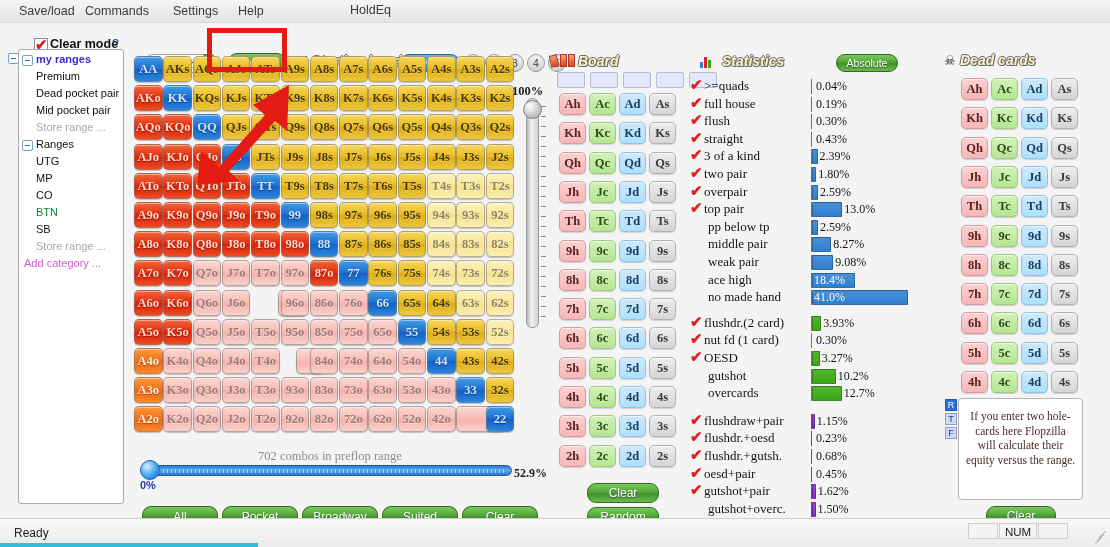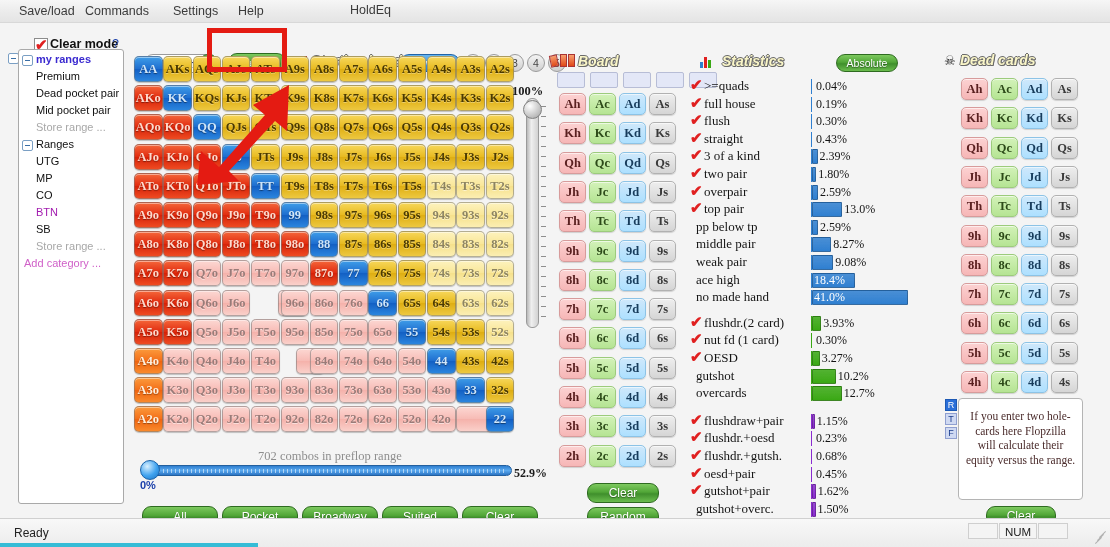--- a/index.html
+++ b/index.html
@@ -223,21 +223,21 @@
   .st-tick {
     position: absolute; left: 0px; top: -2px;
     color: #e02020; font-size: 15px; font-weight: bold;
     font-family: "Liberation Sans", sans-serif; line-height: 18px;
   }
   .st-label {
     position: absolute; left: 14px; top: 0px;
     font-family: "Liberation Serif", serif; font-size: 13px; color:#141414;
     white-space: nowrap;
   }
-  .st-label.ind { left: 6px; text-align: right; }
+  .st-label.ind { left: 18px; text-align: right; }
   .st-barzone { position: absolute; left: 121px; top: 1px; width: 107px; height: 15px; }
   .st-sep { position:absolute; left:0; top:0; width:1px; height:15px; }
   .st-bar { position: absolute; left: 1px; top: 0px; height: 15px; border-radius:1px; }
   .st-val {
     position: absolute; top: 0px;
     font-family: "Liberation Serif", serif; font-size: 12px; color:#141414;
     white-space: nowrap; line-height: 15px;
   }
   .st-val.inside { color:#ffffff; left: 3px; }
   .rangehit {
@@ -368,21 +368,21 @@
         <div class="tree-node" style="left:17px; top:3px; color:#3b2bd0; font-weight:bold;">my ranges</div>
         <div class="tree-node" style="left:17px; top:20px; color:#101010;">Premium</div>
         <div class="tree-node" style="left:17px; top:37px; color:#101010;">Dead pocket pair</div>
         <div class="tree-node" style="left:17px; top:54px; color:#101010;">Mid pocket pair</div>
         <div class="tree-node" style="left:17px; top:71px; color:#a8a8a8;">Store range ...</div>
         <div class="exp-box" style="left:3px; top:90px;"></div>
         <div class="tree-node" style="left:17px; top:88px; color:#101010;">Ranges</div>
         <div class="tree-node" style="left:17px; top:105px; color:#101010;">UTG</div>
         <div class="tree-node" style="left:17px; top:122px; color:#101010;">MP</div>
         <div class="tree-node" style="left:17px; top:139px; color:#101010;">CO</div>
-        <div class="tree-node" style="left:17px; top:156px; color:#a21caf;">BTN</div>
+        <div class="tree-node" style="left:17px; top:156px; color:#15803d;">BTN</div>
         <div class="tree-node" style="left:17px; top:173px; color:#101010;">SB</div>
         <div class="tree-node" style="left:17px; top:190px; color:#a8a8a8;">Store range ...</div>
         <div class="tree-node" style="left:5px; top:207px; color:#d060c8;">Add category ...</div>
       </div>
     </div>
 
     <div class="combo">No limit</div>
     <div class="combo-arrow"></div>
     <div class="btn-green range-btn">range</div>
     <div class="sh-icon">

